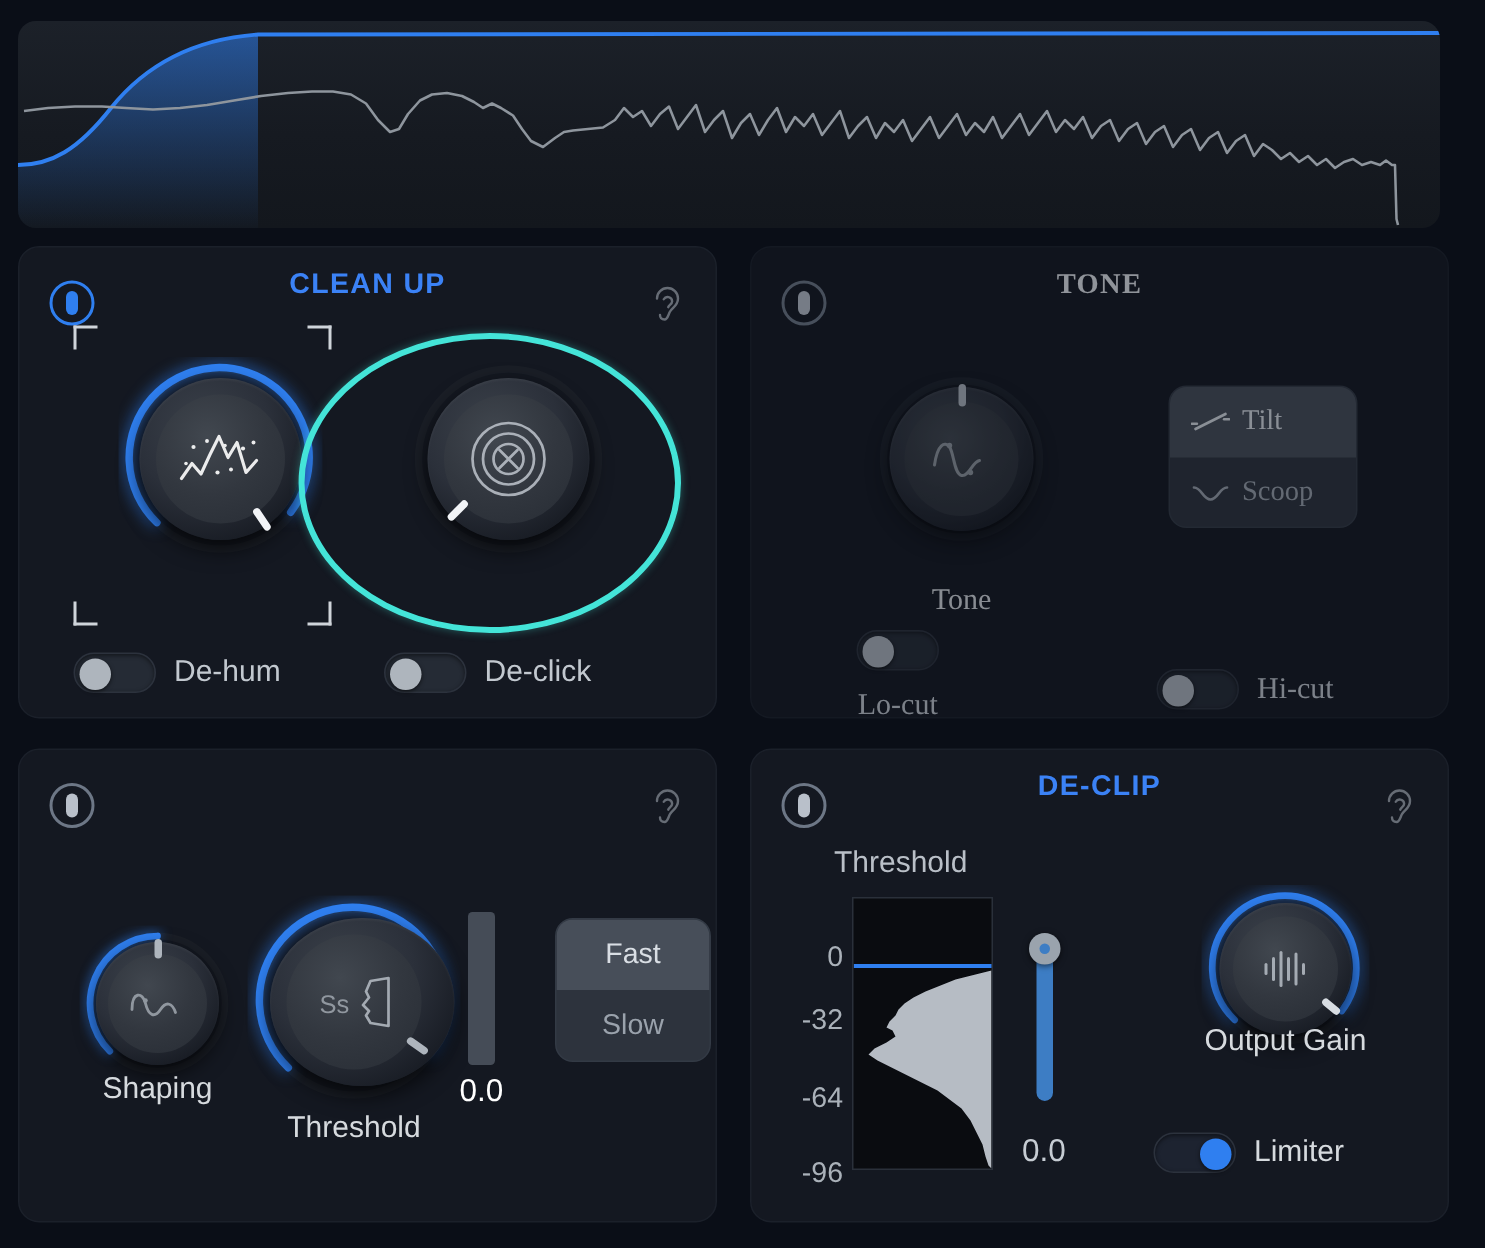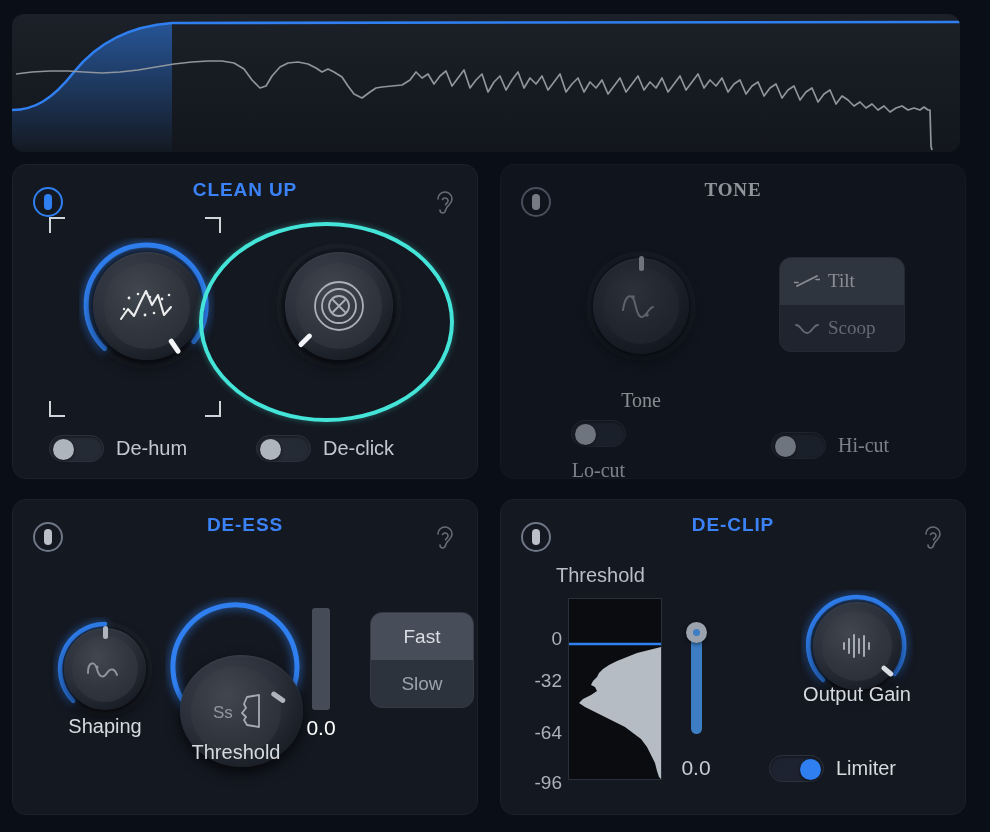--- a/index.html
+++ b/index.html
@@ -301,33 +301,32 @@
       <span>Scoop</span>
     </div>
   </div>
 
   <div class="toggle-row" style="left:70px;top:255px;flex-direction:column;">
     <div class="toggle">
       <div class="nub"></div>
     </div>
     <div class="toggle-label">Lo-cut</div>
   </div>
-  <div class="toggle-row" style="left:270px;top:267px;">
+  <div class="toggle-row" style="left:270px;top:281px;">
     <div class="toggle">
       <div class="nub"></div>
     </div>
     <div class="toggle-label">Hi-cut</div>
   </div>
 </div>
 
 <div class="panel" id="panel-deess">
   <div class="power-btn">
     <div class="pill"></div>
   </div>
-  <div class="panel-title">DE-ESS</div>
   <div class="ear-btn">
     <svg viewBox="0 0 28 30" fill="none" stroke="#aab1ba" stroke-width="1.6" stroke-linecap="round">
       <path d="M7 12 a7 7 0 0 1 14 0 c0 5 -4 6 -5.5 9 c-1 2 -1.4 5 -3.5 5 c-2 0 -3 -1.5 -3 -3"></path>
       <path d="M11.5 12.5 a3 3 0 0 1 5.6 1.3 c0 2 -2.2 2.6 -2.6 4"></path>
     </svg>
   </div>
 
   <div class="knob" style="left:40px;top:117px;width:104px;height:104px;">
     <svg class="ring" viewBox="0 0 104 104">
       <circle cx="52" cy="52" r="45" fill="none" stroke="#1a1e26" stroke-width="4.5"></circle>
@@ -342,21 +341,21 @@
     </div>
     <div class="pointer" style="height:13px;left:49.5px;top:9px;transform:rotate(0deg);transform-origin:50% 43px;background:#aeb5bd;"></div>
   </div>
   <div class="knob-label" style="left:28px;top:215px;width:128px;">Shaping</div>
 
   <div class="knob" style="left:152px;top:97px;width:142px;height:142px;">
     <svg class="ring" viewBox="0 0 142 142">
       <circle cx="71" cy="71" r="62" fill="none" stroke="#1a1e26" stroke-width="5"></circle>
       <path d="M 27.2 114.8 A 62 62 0 1 1 121 105" fill="none" stroke="#2f7ff0" stroke-width="5" stroke-linecap="round" style="filter:drop-shadow(0 0 5px rgba(47,127,240,.85));"></path>
     </svg>
-    <div class="body" style="left:15px;top:15px;width:123px;height:112px;margin-top:43px;">
+    <div class="body" style="left:15px;top:15px;width:123px;height:112px;">
       <div class="inner" style="left:11px;top:11px;width:90px;height:90px;"></div>
       <svg class="glyph" width="62" height="48" viewBox="0 0 62 48">
         <text x="2" y="31" font-family="Liberation Sans, sans-serif" font-size="17" fill="#9aa1a9">Ss</text>
         <path d="M31 26 L35 21 L33 17 L36 10 L48 8 L48 40 L36 38 L33 33 L35 30 Z" fill="none" stroke="#b0b7bf" stroke-width="1.8" stroke-linejoin="round"></path>
       </svg>
     </div>
     <div class="pointer" style="height:16px;left:68.5px;top:12px;transform:rotate(125deg);transform-origin:50% 59px;background:#aeb5bd;"></div>
   </div>
   <div class="knob-label" style="left:148px;top:241px;width:150px;">Threshold</div>
 

